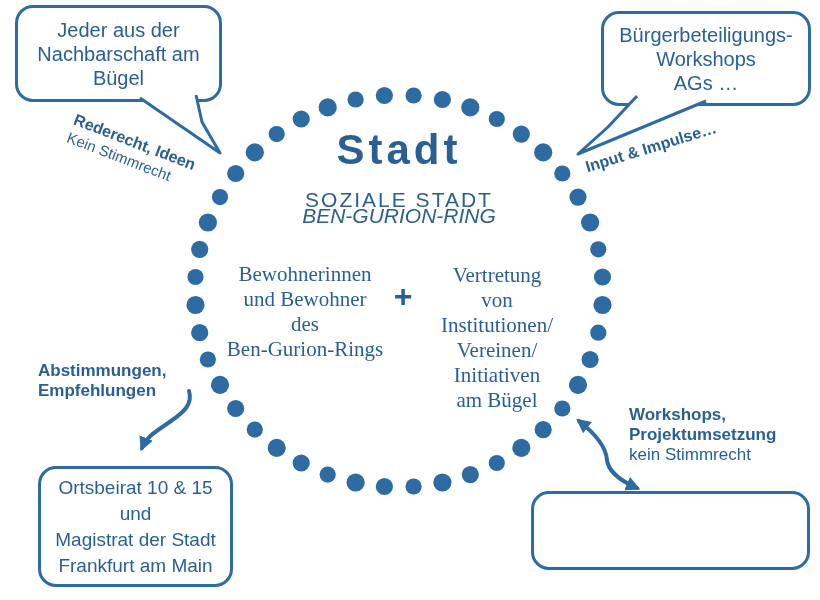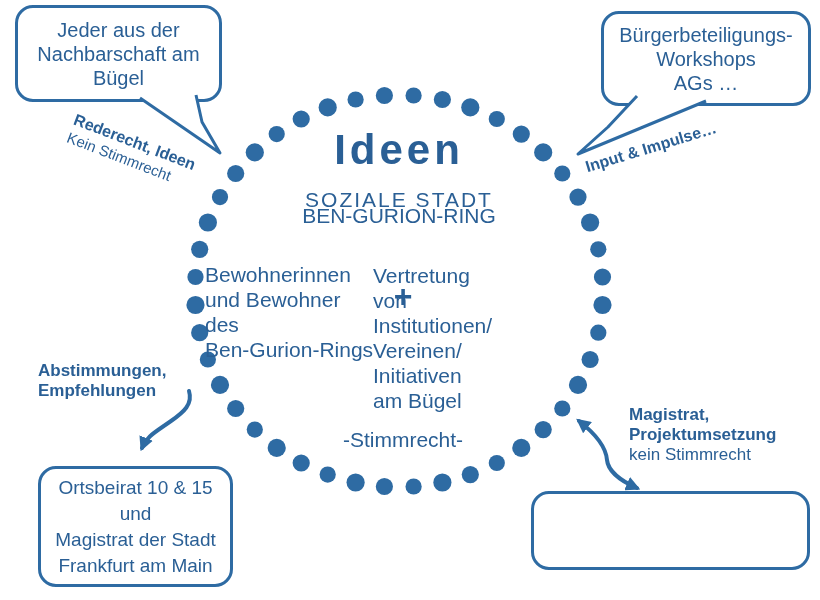--- a/index.html
+++ b/index.html
@@ -8,22 +8,22 @@
            font-family:"Liberation Sans", sans-serif; }
   .bubble { position:absolute; background:#fff; border:3px solid var(--shape); z-index:1; box-sizing:border-box; }
   .r16 { border-radius:18px; }
   svg.overlay { position:absolute; left:0; top:0; z-index:2; pointer-events:none; }
   .txt { position:absolute; z-index:3; color:var(--accent); }
   .ml { white-space:pre-line; }
   .ctr { display:flex; align-items:center; justify-content:center; text-align:center; }
   .bold { font-weight:700; }
   .title { font-size:42px; font-weight:700; letter-spacing:4px; }
   .sub1 { font-size:21px; letter-spacing:2px; }
-  .sub2 { font-size:21px; letter-spacing:0px; }
-  .col { font-size:21px; line-height:25px; text-align:left; }
+  .sub2 { font-size:21px; letter-spacing:0px;font-style:italic; }
+  .col { font-size:21px; line-height:25px; text-align:center;font-family:Liberation Serif, serif; }
   .plus { font-size:32px; font-weight:700; }
   .note { font-size:21px; }
   .ann { font-size:16px; line-height:19px; }
   .ann2 { font-size:17px; line-height:20px; }
 </style>
 </head>
 <body>
 
 <div id="stage">
 
@@ -100,47 +100,46 @@
   <div class="txt ctr ml" style="left:601px; top:11px; width:210px; height:95px; font-size:20px; line-height:24px;">Bürgerbeteiligungs-
 Workshops
 AGs …</div>
 
   <div class="txt ctr ml" style="left:38px; top:466px; width:195px; height:121px; font-size:19px; line-height:26px;text-align:center;">Ortsbeirat 10 &amp; 15
 und
 Magistrat der Stadt
 Frankfurt am Main</div>
 
 
-  <div class="txt title ctr" style="left:249px; top:126px; width:300px; height:48px;">Ideen</div>
+  <div class="txt title ctr" style="left:249px; top:126px; width:300px; height:48px;">Stadt</div>
   <div class="txt sub1 ctr" style="left:249px; top:188px; width:300px; height:24px;">SOZIALE STADT</div>
   <div class="txt sub2 ctr" style="left:249px; top:204px; width:300px; height:24px;">BEN-GURION-RING</div>
 
   <div class="txt col ml" style="left:205px; top:262px; width:200px;">Bewohnerinnen
 und Bewohner
 des
 Ben-Gurion-Rings</div>
   <div class="txt plus ctr" style="left:385px; top:278px; width:36px; height:36px;">+</div>
-  <div class="txt col ml" style="left:373px; top:263px; width:200px;">Vertretung
+  <div class="txt col ml" style="left:397px; top:263px; width:200px;">Vertretung
 von
 Institutionen/
 Vereinen/
 Initiativen
 am Bügel</div>
 
-  <div class="txt note ctr" style="left:303px; top:427px; width:200px; height:26px;">-Stimmrecht-</div>
 
   <div class="txt" style="left:78px; top:110px; transform:rotate(21deg); transform-origin:left top;">
     <div class="ann bold">Rederecht, Ideen</div>
     <div class="ann" style="font-size:15px;">Kein Stimmrecht</div>
   </div>
 
   <div class="txt ann bold" style="left:583px; top:158px; width:150px; transform:rotate(-17deg); transform-origin:left top;">Input &amp; Impulse…</div>
 
   <div class="txt ann2 bold ml" style="left:38px; top:361px; width:142px; ">Abstimmungen,
 Empfehlungen</div>
 
   <div class="txt" style="left:629px; top:405px;">
-    <div class="ann2 bold ml">Magistrat,
+    <div class="ann2 bold ml">Workshops,
 Projektumsetzung</div>
     <div class="ann2">kein Stimmrecht</div>
   </div>
 
 </div>
 
 </body></html>

